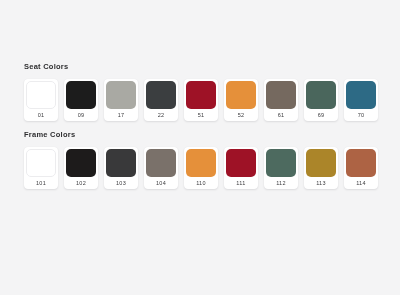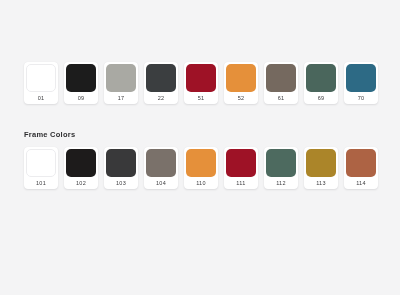--- a/index.html
+++ b/index.html
@@ -87,20 +87,21 @@
     width: 100%;
     text-align: center;
   }
 </style>
 </head>
 <body>
 
 <div class="page">
 
   <div class="section section-seat">
+    <div class="section-title">Seat Colors</div>
     <div class="swatch-row">
         <div class="swatch">
           <div class="swatch-chip is-light" style="background: rgb(255, 255, 255);"></div>
           <div class="swatch-label">01</div>
         </div>
         <div class="swatch">
           <div class="swatch-chip" style="background: rgb(28, 28, 28);"></div>
           <div class="swatch-label">09</div>
         </div>
         <div class="swatch">

